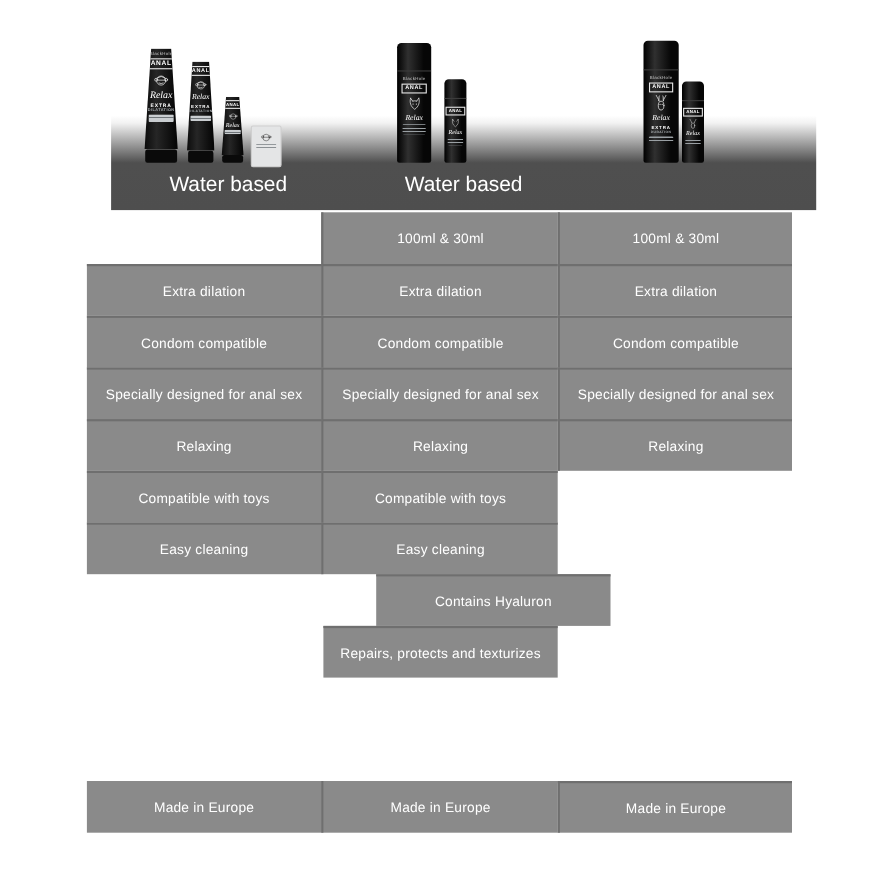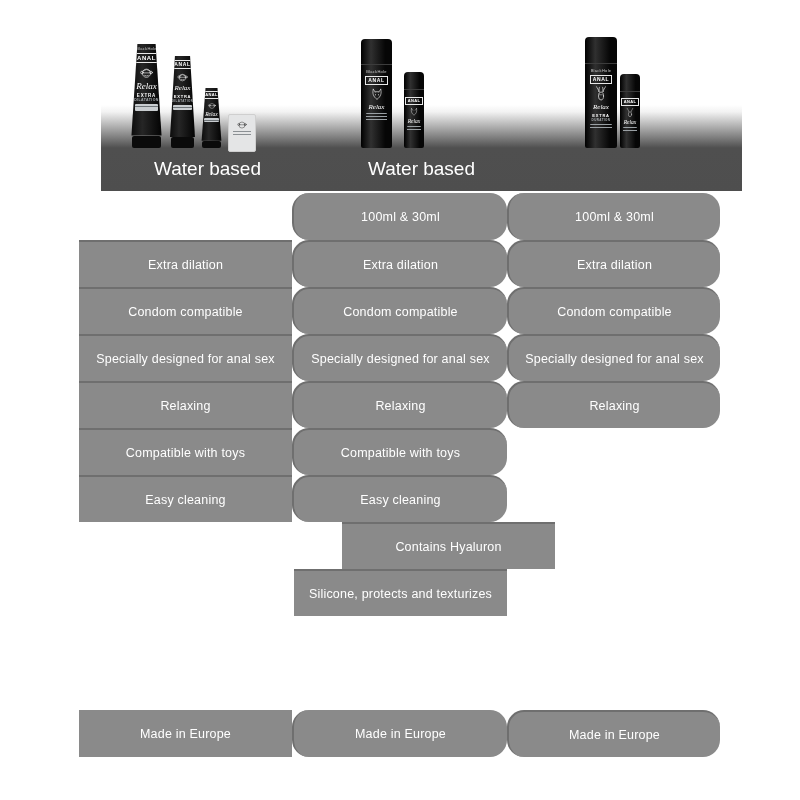--- a/index.html
+++ b/index.html
@@ -19,21 +19,21 @@
   }
   .h0{left:0px}.h1{left:214px}.h2{left:428px}
   
   .cells{position:absolute;left:79px;top:105px;width:641px;height:660px;}
   .cell{
     position:absolute;height:47px;background:#8a8a8a;box-sizing:border-box;
     display:flex;align-items:center;justify-content:center;
     color:#ffffff;font-size:12.5px;letter-spacing:.2px;text-align:center;
   }
   .cell.bt{border-top:2px solid #6f6f6f;}
-  .cell.bl{border-left:2px solid #6f6f6f;border-radius:17px;}
+  .cell.bl{border-left:2px solid #6f6f6f;}
   
   .products{position:absolute;left:0;top:0;width:664px;height:200px;}
   .tube,.bottle,.sachet{position:absolute;}
   .tbody{
     position:absolute;left:0;right:0;top:0;bottom:12%;
     background:linear-gradient(90deg,#060606,#262626 38%,#060606 88%);
     clip-path:polygon(24% 0,76% 0,93% 100%,7% 100%);
     display:flex;flex-direction:column;align-items:center;overflow:hidden;
   }
   .tcap{position:absolute;left:9%;right:9%;bottom:0;height:12%;background:#0a0a0a;border-radius:2px;}
@@ -102,21 +102,21 @@
       <div class="cell bt bl" style="left: 213px; top: 229px; width: 215px;">Specially designed for anal sex</div>
       <div class="cell bt bl" style="left: 428px; top: 229px; width: 213px;">Specially designed for anal sex</div>
       <div class="cell bt" style="left: 0px; top: 276px; width: 213px;">Relaxing</div>
       <div class="cell bt bl" style="left: 213px; top: 276px; width: 215px;">Relaxing</div>
       <div class="cell bt bl" style="left: 428px; top: 276px; width: 213px;">Relaxing</div>
       <div class="cell bt" style="left: 0px; top: 323px; width: 213px;">Compatible with toys</div>
       <div class="cell bt bl" style="left: 213px; top: 323px; width: 215px;">Compatible with toys</div>
       <div class="cell bt" style="left: 0px; top: 370px; width: 213px;">Easy cleaning</div>
       <div class="cell bt bl" style="left: 213px; top: 370px; width: 215px;">Easy cleaning</div>
       <div class="cell bt" style="left: 215px; top: 417px; width: 213px; margin-left: 48px;">Contains Hyaluron</div>
-      <div class="cell bt" style="left: 215px; top: 464px; width: 213px;">Silicone, protects and texturizes</div>
+      <div class="cell bt" style="left: 215px; top: 464px; width: 213px;">Repairs, protects and texturizes</div>
       <div class="cell" style="left: 0px; top: 605px; width: 213px;">Made in Europe</div>
       <div class="cell bl" style="left: 213px; top: 605px; width: 215px;">Made in Europe</div>
       <div class="cell bt bl" style="left: 428px; top: 605px; width: 213px;">Made in Europe</div>
     </div>
 
   <div class="products">
 
     <div class="tube" style="left:129px;top:44px;width:35px;height:104px">
       <div class="tbody">
         <div class="brand">BlackHole</div>

